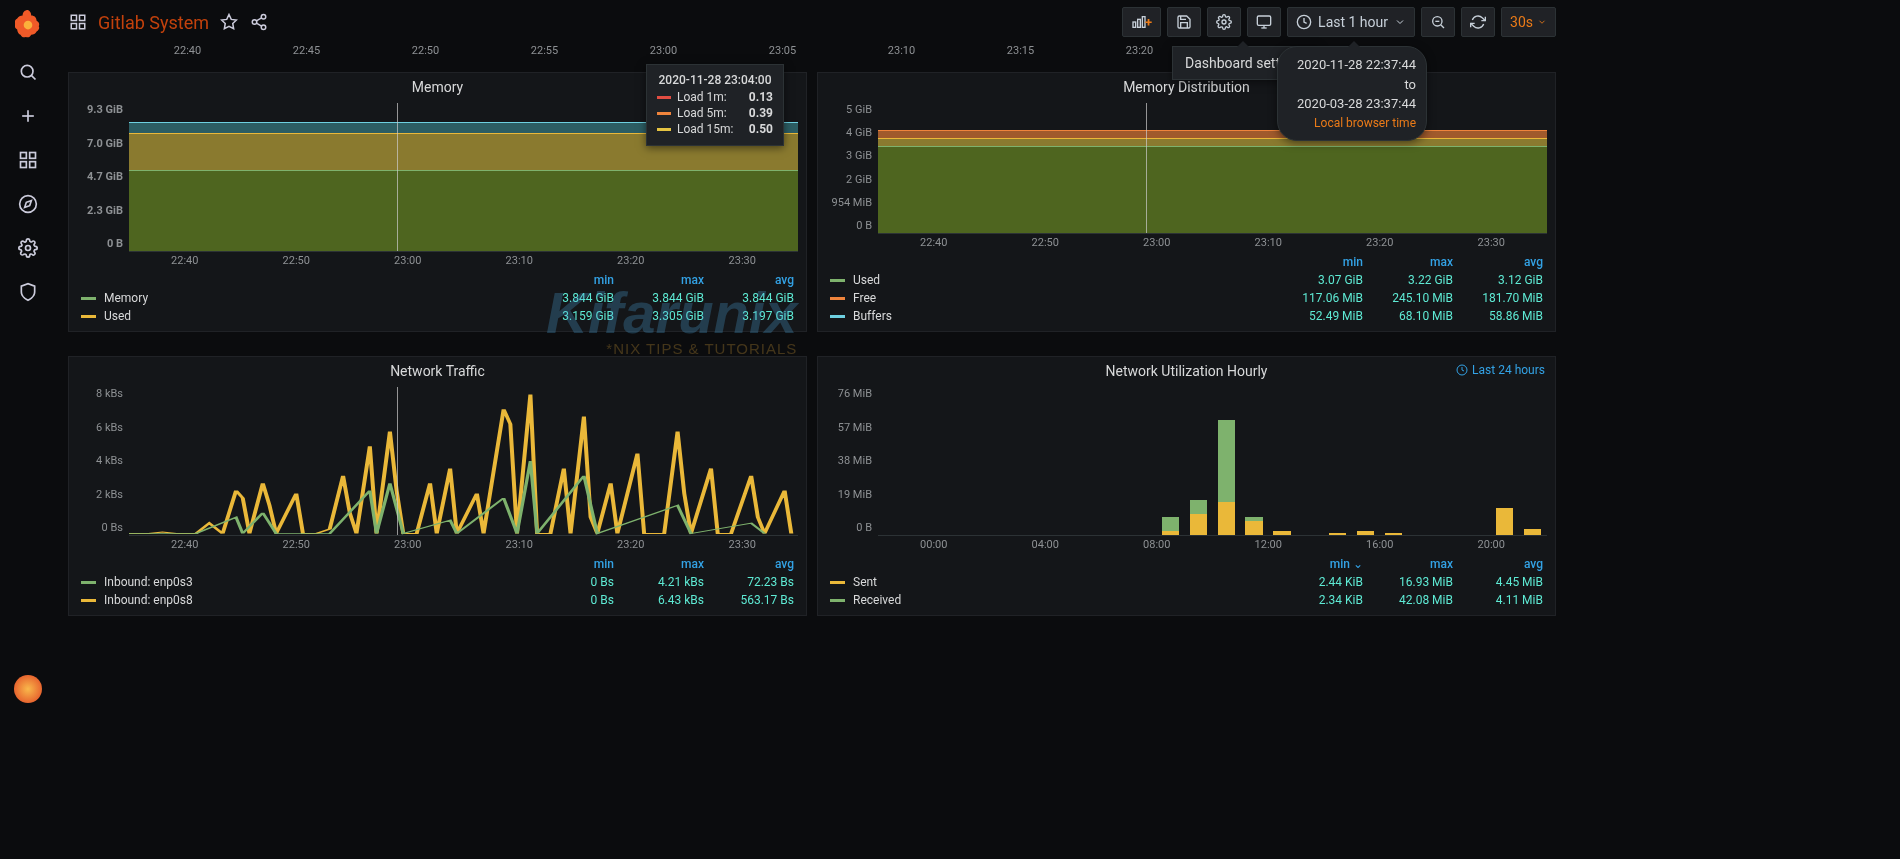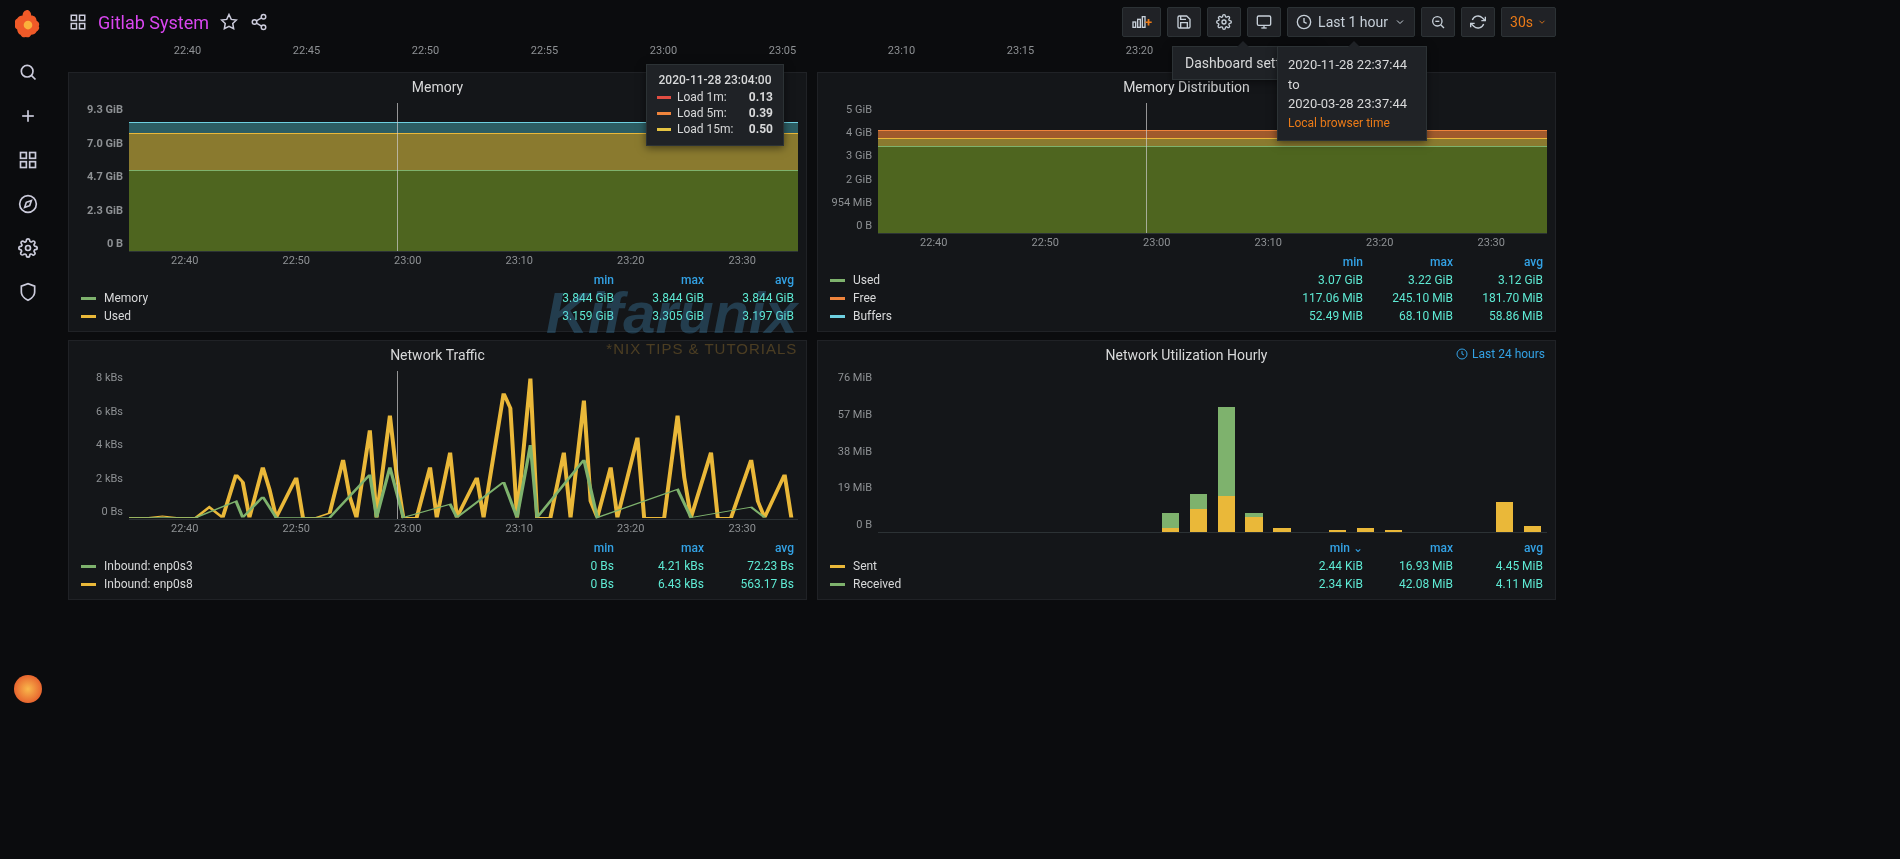--- a/index.html
+++ b/index.html
@@ -50,21 +50,21 @@
   position: absolute;
   left: 56px; top: 0; right: 0;
   height: 44px;
   background: #0b0c0e;
   display: flex;
   align-items: center;
   padding: 0 12px;
   gap: 10px;
 }
 .topbar .title-group { display:flex; align-items:center; gap:10px; }
-.topbar .title { font-size: 18px; color: #d946ef; font-weight: 400; }
+.topbar .title { font-size: 18px; color: #c2410c; font-weight: 400; }
 .topbar .tb-icon { width:20px;height:20px;color:#ccccdc;display:flex;align-items:center;justify-content:center;cursor:pointer; }
 .topbar .right { margin-left:auto; display:flex; align-items:center; gap:6px; }
 .topbar .btn {
   background: #202226;
   border:1px solid #2c3235;
   height:30px;
   display:flex;align-items:center;justify-content:center;
   padding:0 8px;
   border-radius:2px;
   color:#c7d0d9;
@@ -84,21 +84,21 @@
   font-size:12px;
   color:#d8d9da;
   z-index:50;
   box-shadow:0 2px 8px rgba(0,0,0,0.5);
 }
 .tooltip .tt-row { display:flex; align-items:center; gap:6px; padding:1px 0;}
 .tooltip .tt-swatch { width:14px;height:3px;display:inline-block;}
 .tooltip .tt-val { margin-left:auto; font-weight:bold; }
 .tooltip .tt-header { font-weight:500; margin-bottom:2px; text-align:center;}
 .tooltip.settings-tip { font-size:14px; padding:8px 12px;}
-.tooltip.time-tip { text-align:left; font-size:13px; line-height:1.5;}
+.tooltip.time-tip { text-align:right; font-size:13px; line-height:1.5;border-radius:20px;}
 .tooltip.time-tip .local { color:#eb7b18; font-size:12px; }
 .tooltip .arrow {
   position:absolute; top:-6px;
   width:0;height:0;
   border-left:6px solid transparent;
   border-right:6px solid transparent;
   border-bottom:6px solid #1f2226;
 }
 
 
@@ -115,21 +115,21 @@
   display:flex;
   padding-left:60px;
 }
 .timeaxis-top span {
   flex:1;
   font-size:11px;
   color:#8e9194;
   text-align:center;
 }
 
-.row { display:flex; gap:10px; margin-bottom:8px;}
+.row { display:flex; gap:10px; margin-bottom:24px;}
 .panel {
   background:#141619;
   border:1px solid #202226;
   flex:1;
   display:flex;
   flex-direction:column;
   position:relative;
 }
 .panel-header {
   text-align:center;
@@ -609,20 +609,28 @@
               <div class="bar-group"></div>
               <div class="bar-group">
                 <div class="bar" style="height: 18.4211%; background: rgb(234, 184, 57);"></div>
               </div>
               <div class="bar-group">
                 <div class="bar" style="height: 3.94737%; background: rgb(234, 184, 57);"></div>
               </div>
             </div>
         </div>
       </div>
+      <div class="xaxis" id="nu-x">
+          <span>00:00</span>
+          <span>04:00</span>
+          <span>08:00</span>
+          <span>12:00</span>
+          <span>16:00</span>
+          <span>20:00</span>
+        </div>
       <div class="legend" id="nu-legend">
           <div class="legend-header">
             <span class="col-series"></span>
             <span class="col-v">min <span style="color:#33a2e5">⌄</span></span>
             <span class="col-v">max</span>
             <span class="col-v">avg</span>
           </div>
           <div class="legend-row">
             <span class="swatch" style="background:#eab839"></span>
             <span class="series">Sent</span>

